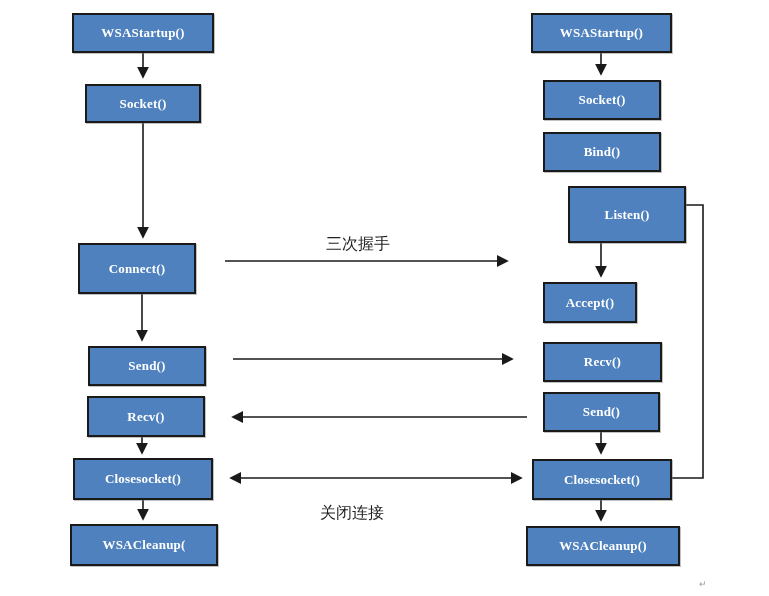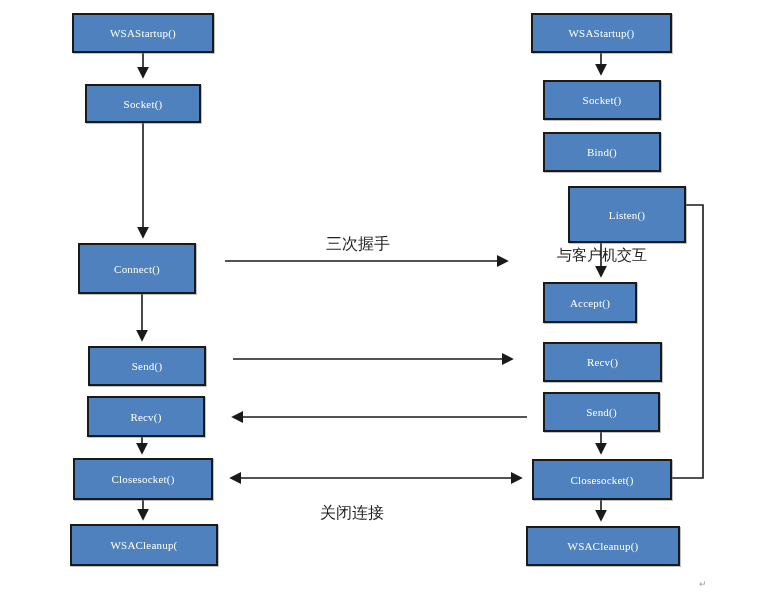--- a/index.html
+++ b/index.html
@@ -10,21 +10,21 @@
   #canvas{
     position:relative; width:769px; height:596px; background:var(--bg);
     font-family:"Liberation Serif", serif; overflow:hidden;
   }
   #wires{position:absolute; left:0; top:0; width:769px; height:596px;}
   #wires line, #wires path{stroke:var(--arrow); stroke-width:1.6; fill:none;}
   #wires .ah{fill:var(--arrow); stroke:none;}
   .fbox{
     position:absolute; box-sizing:border-box;
     background:var(--box-fill); border:2px solid var(--box-border);
-    color:var(--box-text); font-weight:normal; font-size:11px;
+    color:var(--box-text); font-weight:bold; font-size:13px;
     display:flex; align-items:center; justify-content:center;
     box-shadow:1px 1px 0 rgba(120,120,120,.45);
     letter-spacing:.2px; white-space:nowrap;
   }
   .clabel{
     position:absolute; color:var(--label-text); font-size:16px;
     text-align:center; white-space:nowrap;
   }
   .artifact{
     position:absolute; color:#9aa0a6; font-size:9px; line-height:9px;
@@ -73,18 +73,17 @@
   <div class="fbox" style="left:543px; top:80px;  width:118px; height:40px;">Socket()</div>
   <div class="fbox" style="left:543px; top:132px; width:118px; height:40px;">Bind()</div>
   <div class="fbox" style="left:568px; top:186px; width:118px; height:57px;">Listen()</div>
   <div class="fbox" style="left:543px; top:282px; width:94px; height:41px;">Accept()</div>
   <div class="fbox" style="left:543px; top:342px; width:119px; height:40px;">Recv()</div>
   <div class="fbox" style="left:543px; top:392px; width:117px; height:40px;">Send()</div>
   <div class="fbox" style="left:532px; top:459px; width:140px; height:41px;">Closesocket()</div>
   <div class="fbox" style="left:526px; top:526px; width:154px; height:40px;">WSACleanup()</div>
 
   <div class="clabel" style="left:298px; top:234px; width:120px;">三次握手</div>
-  <div class="clabel" style="left:552px; top:246px; width:100px; font-size:15px;">与客户机交互</div>
   <div class="clabel" style="left:292px; top:503px; width:120px;">关闭连接</div>
 
   <div class="artifact" style="left:699px; top:580px;">↵</div>
 
 </div>
 
 </body></html>

